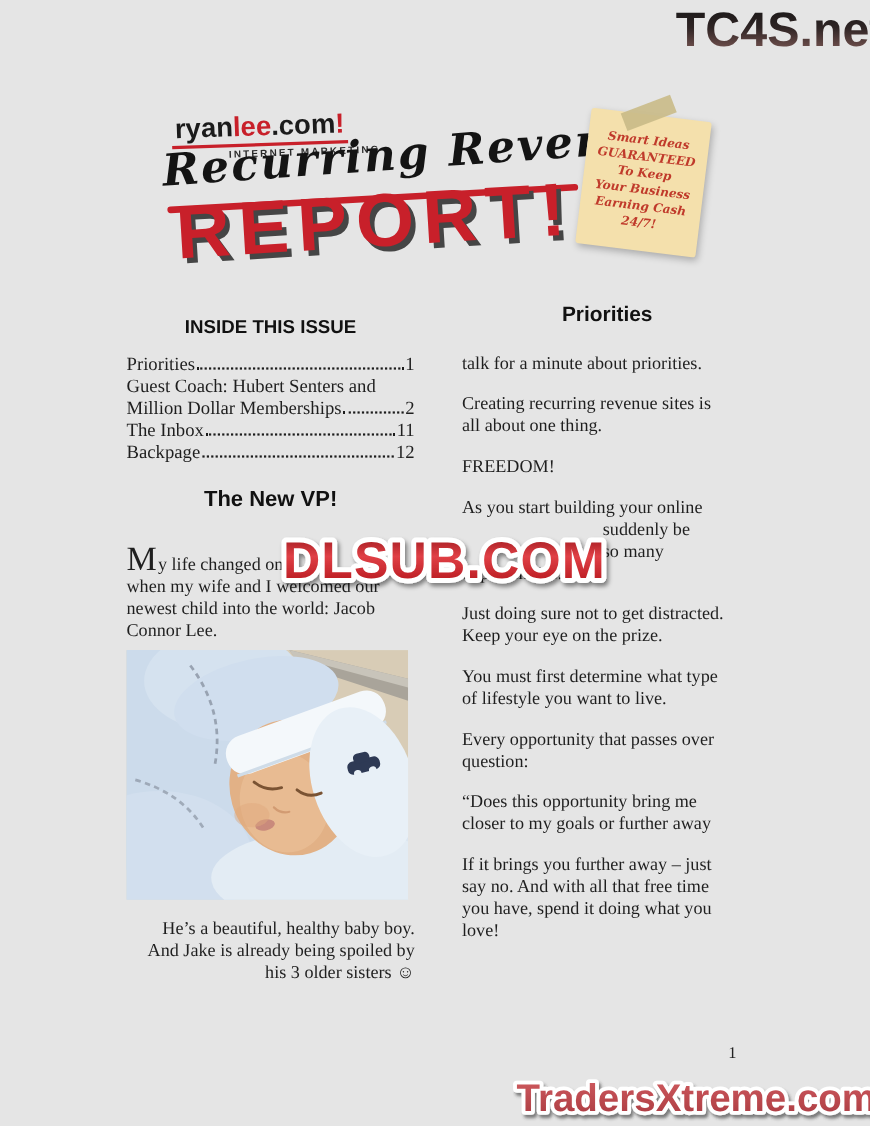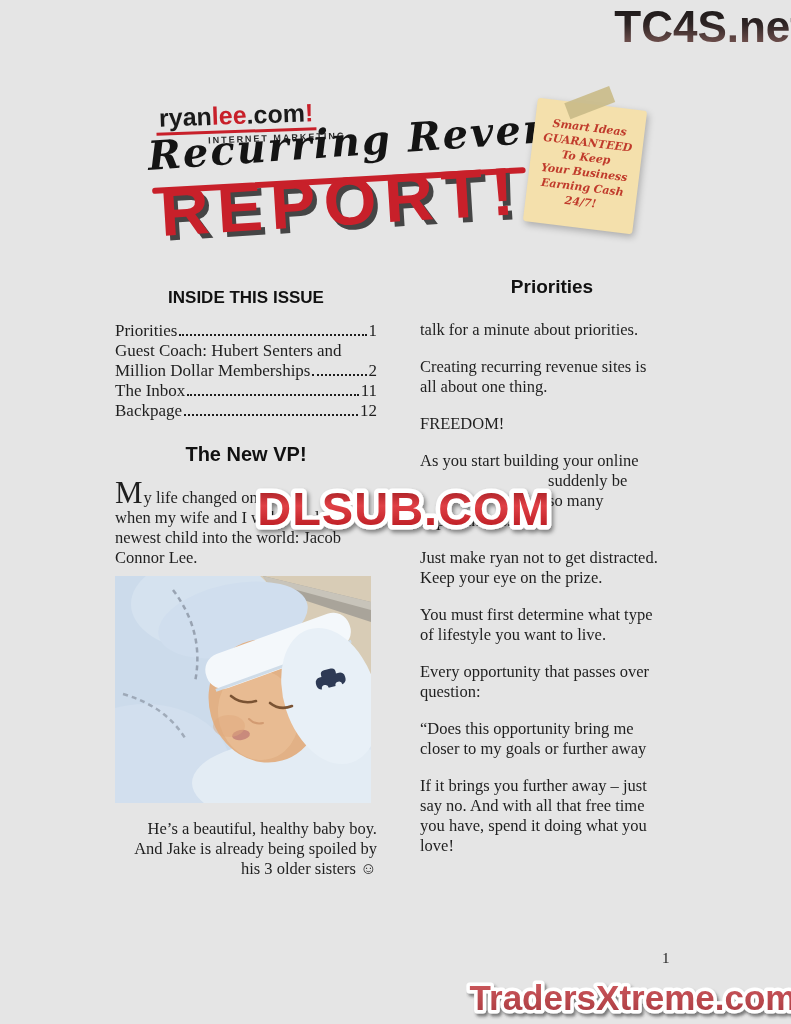--- a/index.html
+++ b/index.html
@@ -69,21 +69,21 @@
   .toc-row { display:flex; align-items:baseline; }
   .toc-label { white-space:nowrap; }
   .toc-dots { flex:1; border-bottom:2.5px dotted #1c1c1c; margin:0 2px 4px 2px; }
   .toc-row.no-dots .toc-dots { border-bottom:none; }
   .toc-page { white-space:nowrap; }
 
   .section-title { margin-top:22px; text-align:center;
     font-family:"Liberation Sans",sans-serif; font-weight:bold; font-size:20px; color:#111; }
 
   .body-text { font-size:16.5px; line-height:20px; }
-  .intro { margin-top:17px; }
+  .intro { margin-top:32px; }
   .dropcap { font-size:31px; line-height:20px; margin-right:1px; }
 
   .photo { margin-top:8px; width:256px; height:227px; }
   .caption { margin-top:16px;text-align:right; }
 
   .rc-title { text-align:center; font-family:"Liberation Sans",sans-serif;
     font-weight:bold; font-size:19px; color:#111; margin-bottom:22px; }
   .para { margin-bottom:17px; }
   .para.covered div:nth-child(2), .para.covered div:nth-child(3) { margin-left:128px; }
 
@@ -224,21 +224,21 @@
     <div class="body-text para">
         <div class="line">FREEDOM!</div>
       </div>
     <div class="body-text para covered">
         <div class="line">As you start building your online</div>
         <div class="line">suddenly be</div>
         <div class="line">so many</div>
         <div class="line">opportunities.</div>
       </div>
     <div class="body-text para">
-        <div class="line">Just make ryan not to get distracted.</div>
+        <div class="line">Just doing sure not to get distracted.</div>
         <div class="line">Keep your eye on the prize.</div>
       </div>
     <div class="body-text para">
         <div class="line">You must first determine what type</div>
         <div class="line">of lifestyle you want to live.</div>
       </div>
     <div class="body-text para">
         <div class="line">Every opportunity that passes over</div>
         <div class="line">question:</div>
       </div>

